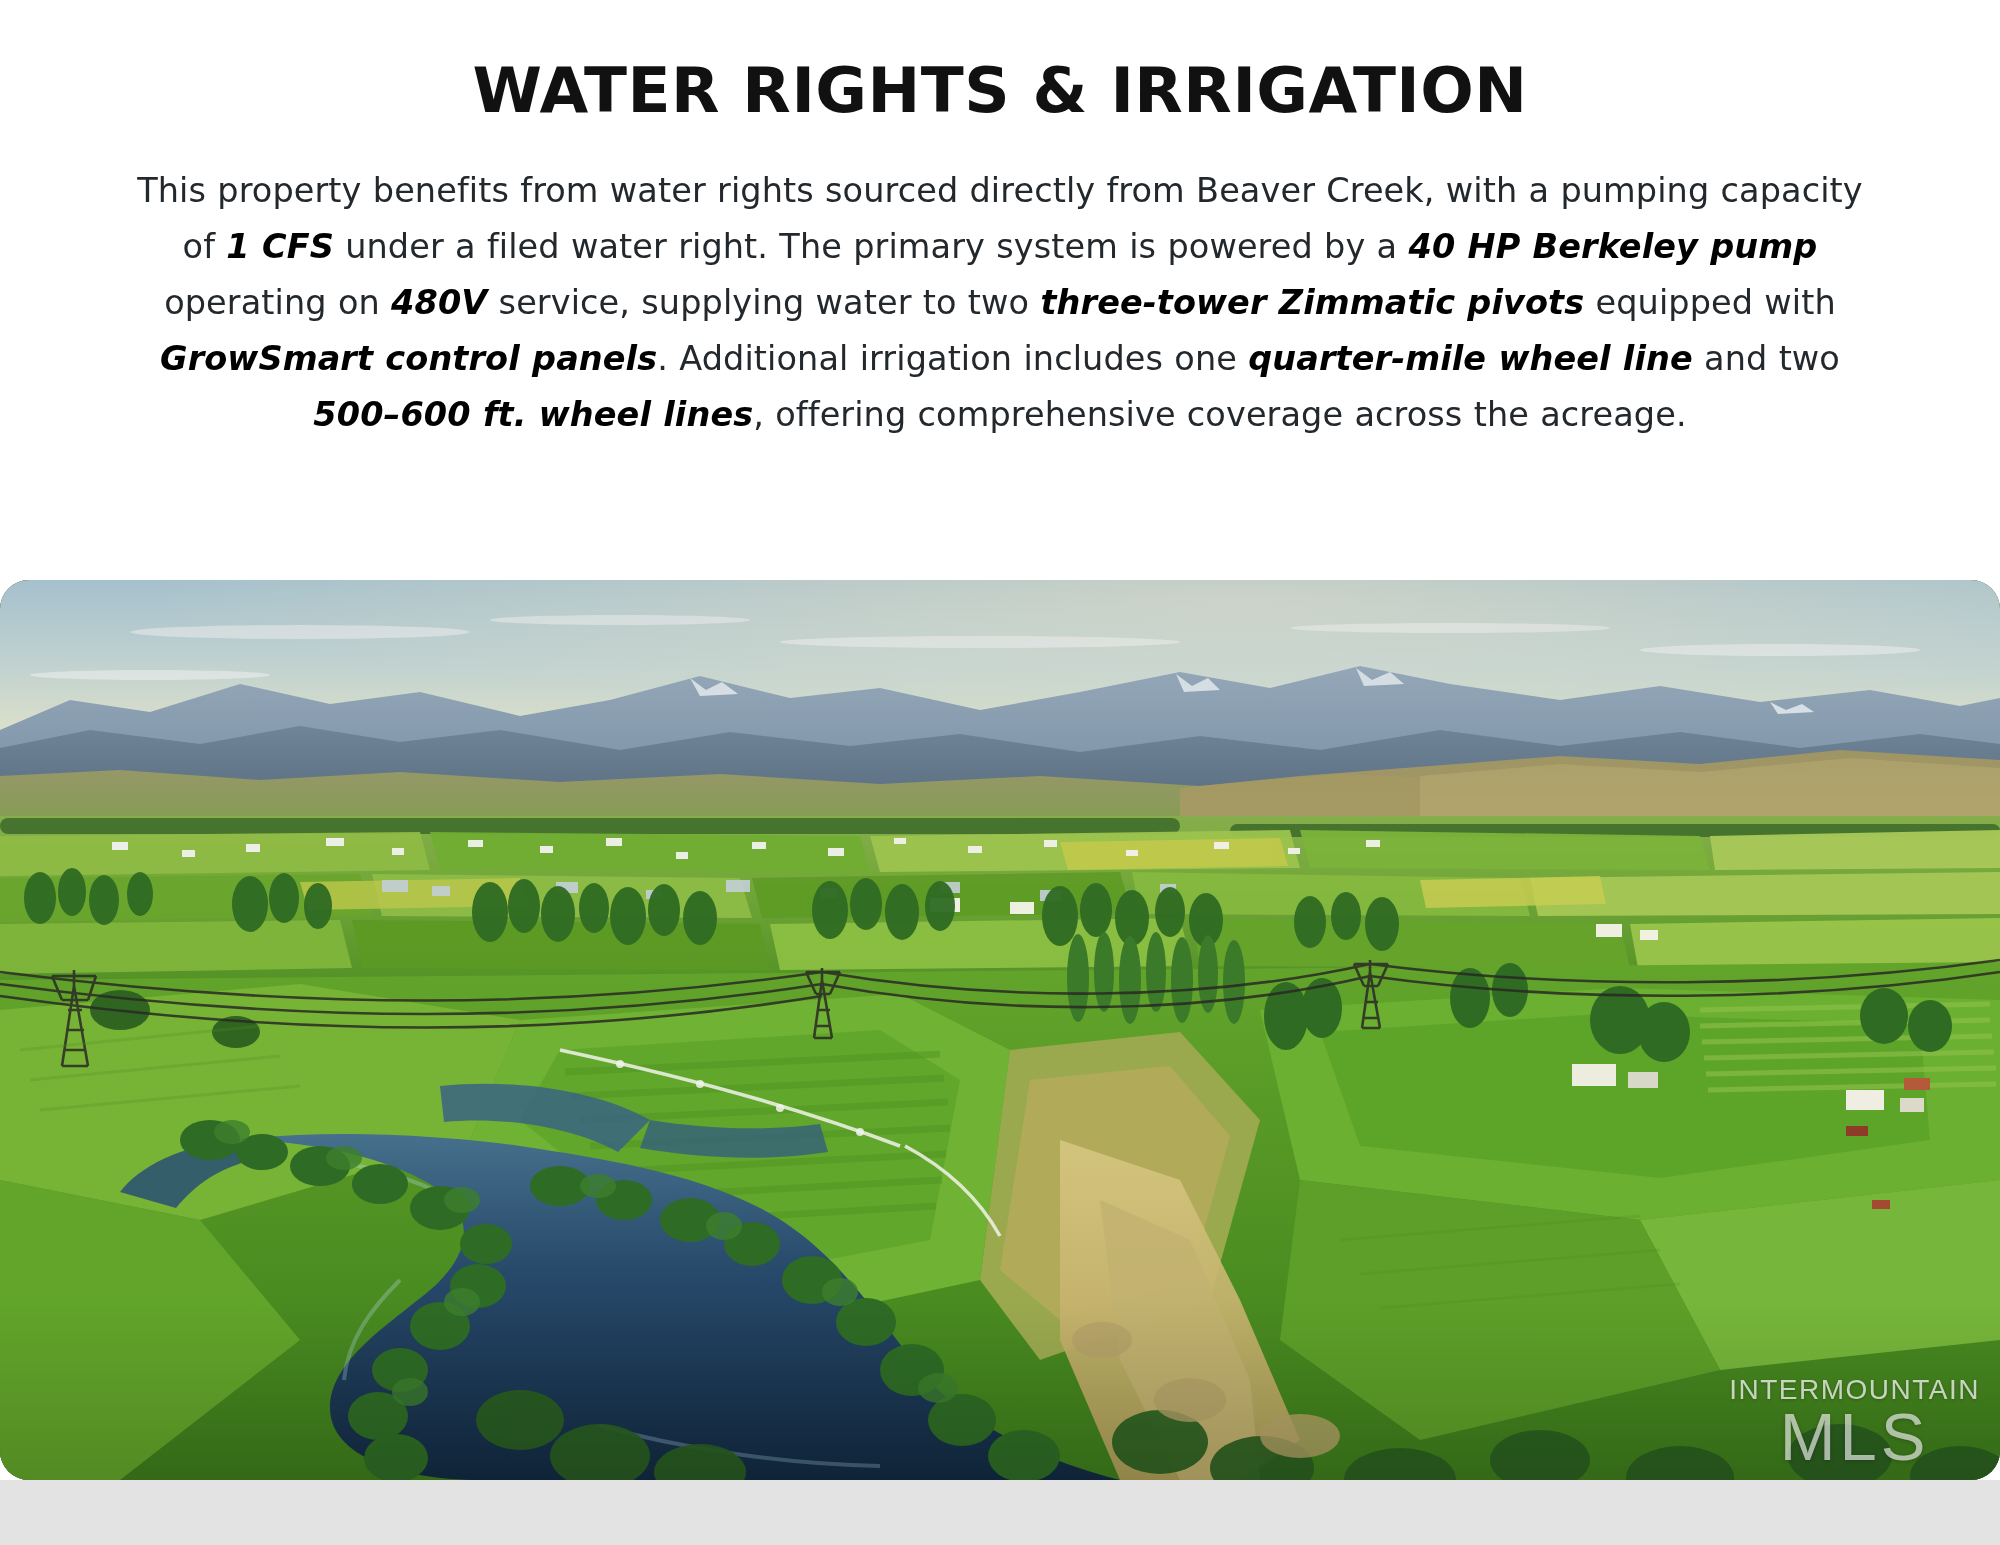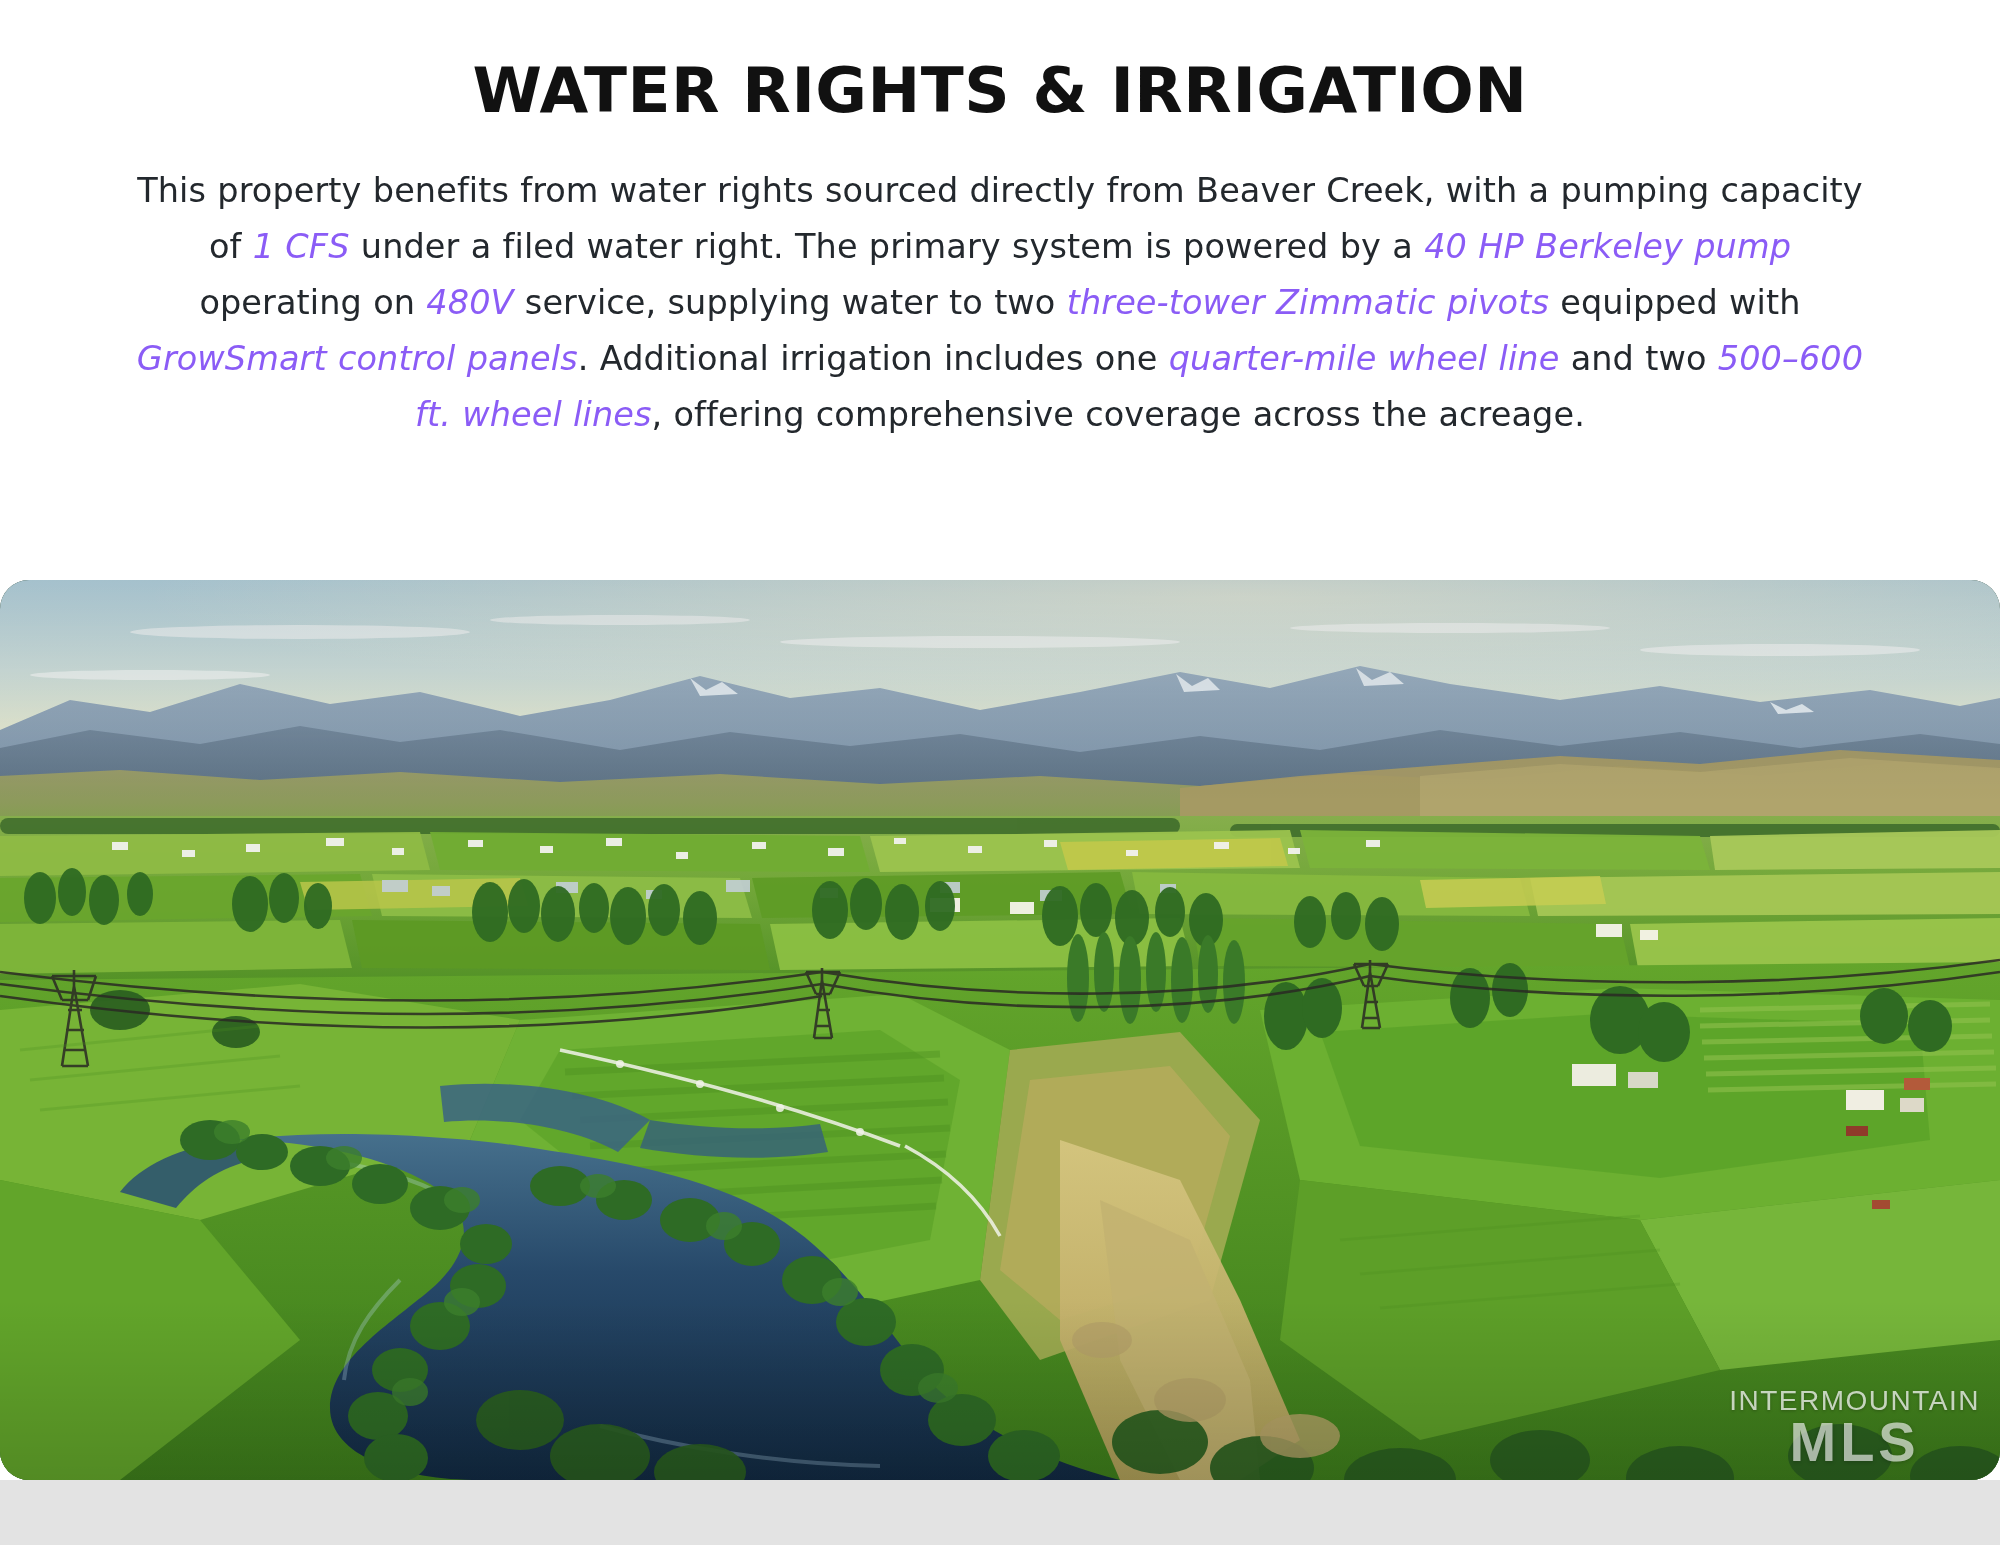--- a/index.html
+++ b/index.html
@@ -34,23 +34,23 @@
     font-family:"DejaVu Sans", sans-serif;
     font-weight:400;
     font-size:33.5px;
     line-height:56px;
     color:#23282d;
     text-align:center;
     letter-spacing:0.1px;
     word-spacing:0.5px;
   }
   .body-copy b {
-    font-weight:400;
+    font-weight:700;
     font-style:italic;
-    color:#8b5cf6;
+    color:#000000;
   }
 
   
   .photo-wrap {
     position:absolute; left:0; top:580px; width:2000px; height:900px;
     overflow:hidden;
     background:#0d2b12;
     border-radius:29px;
   }
   .photo-wrap svg { display:block; width:2000px; height:900px; }
@@ -66,22 +66,22 @@
     font-family:"Liberation Sans", sans-serif;
     font-weight:400;
     font-size:28px;
     letter-spacing:1.5px;
     color:rgba(255,255,255,0.72);
     line-height:1;
     text-shadow:0 1px 3px rgba(0,0,0,0.25);
   }
   .wm-bottom {
     font-family:"Liberation Sans", sans-serif;
-    font-weight:700;
-    font-size:56px;
+    font-weight:400;
+    font-size:67px;
     letter-spacing:4px;
     color:rgba(255,255,255,0.62);
     line-height:1.05;
     margin-top:-2px;
     text-shadow:0 1px 4px rgba(0,0,0,0.22);
   }
 
   
   .footer-band {
     position:absolute; left:0; top:1480px; width:2000px; height:65px;

